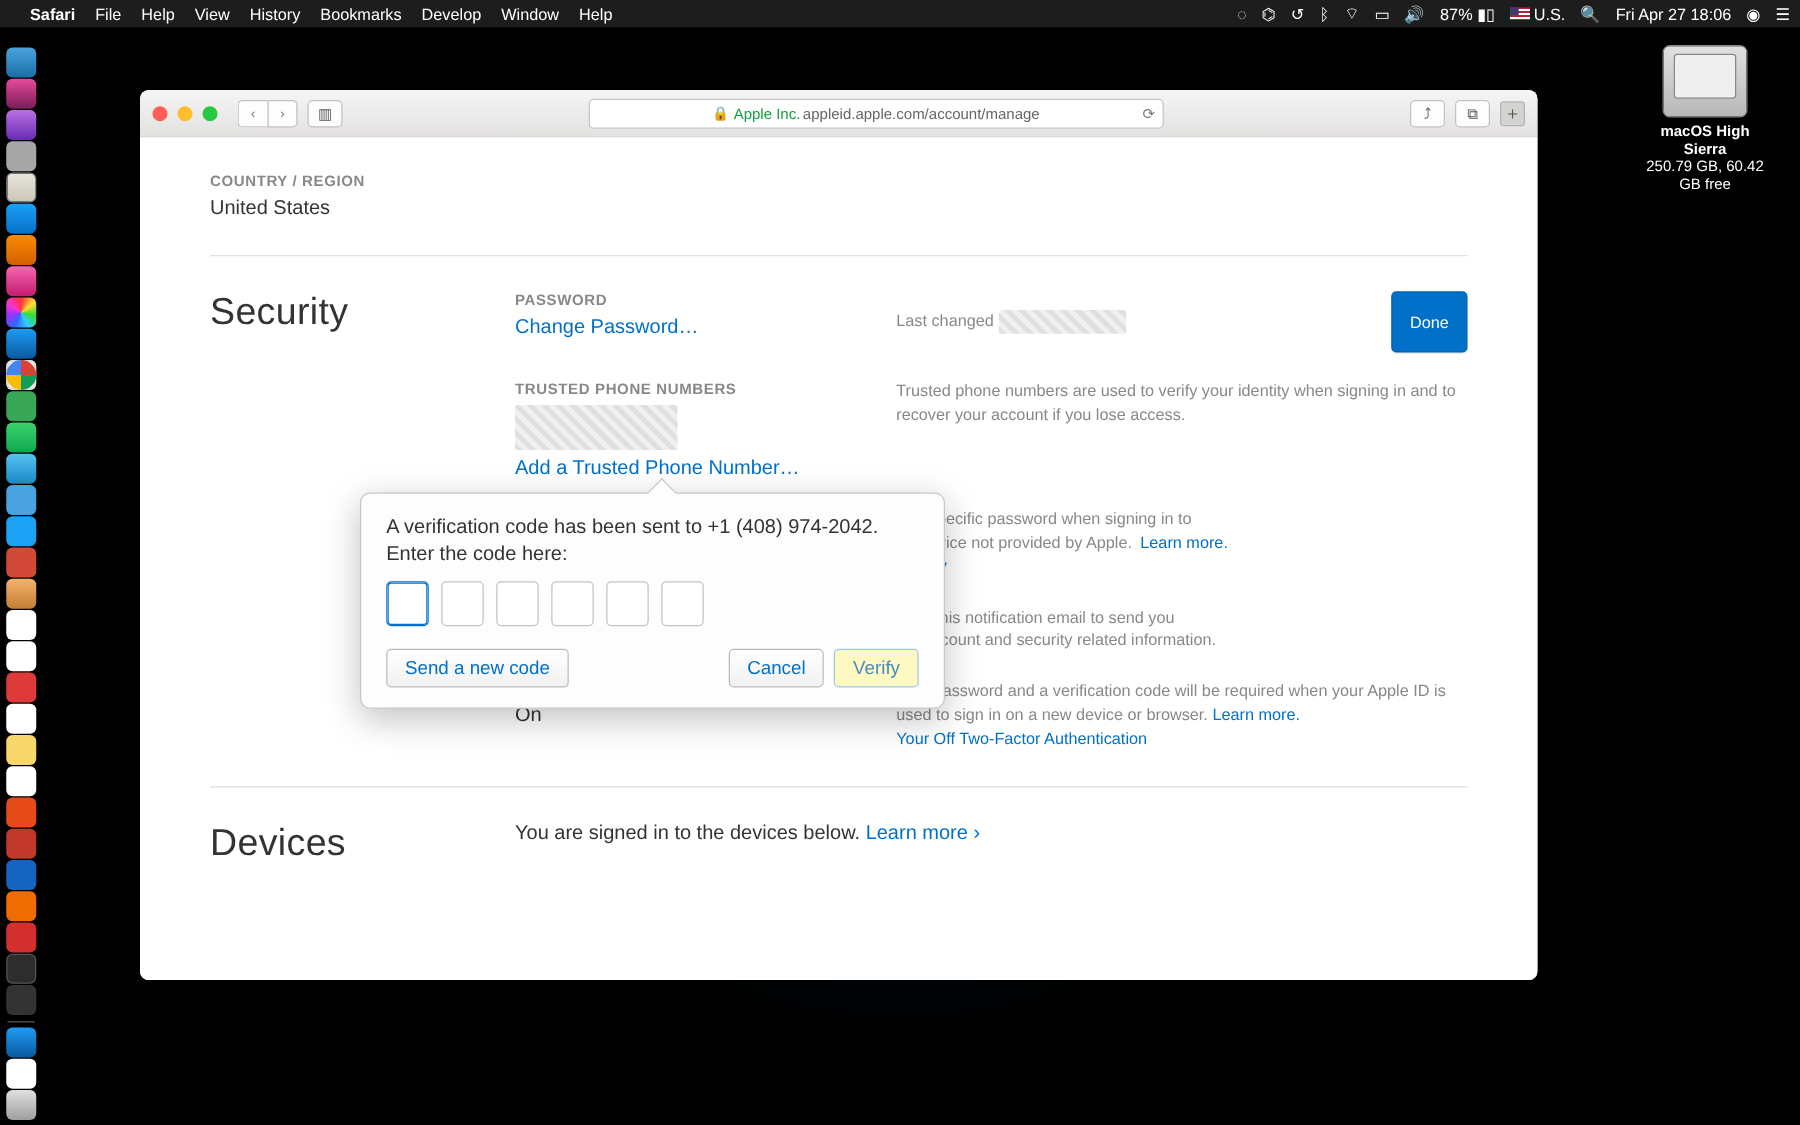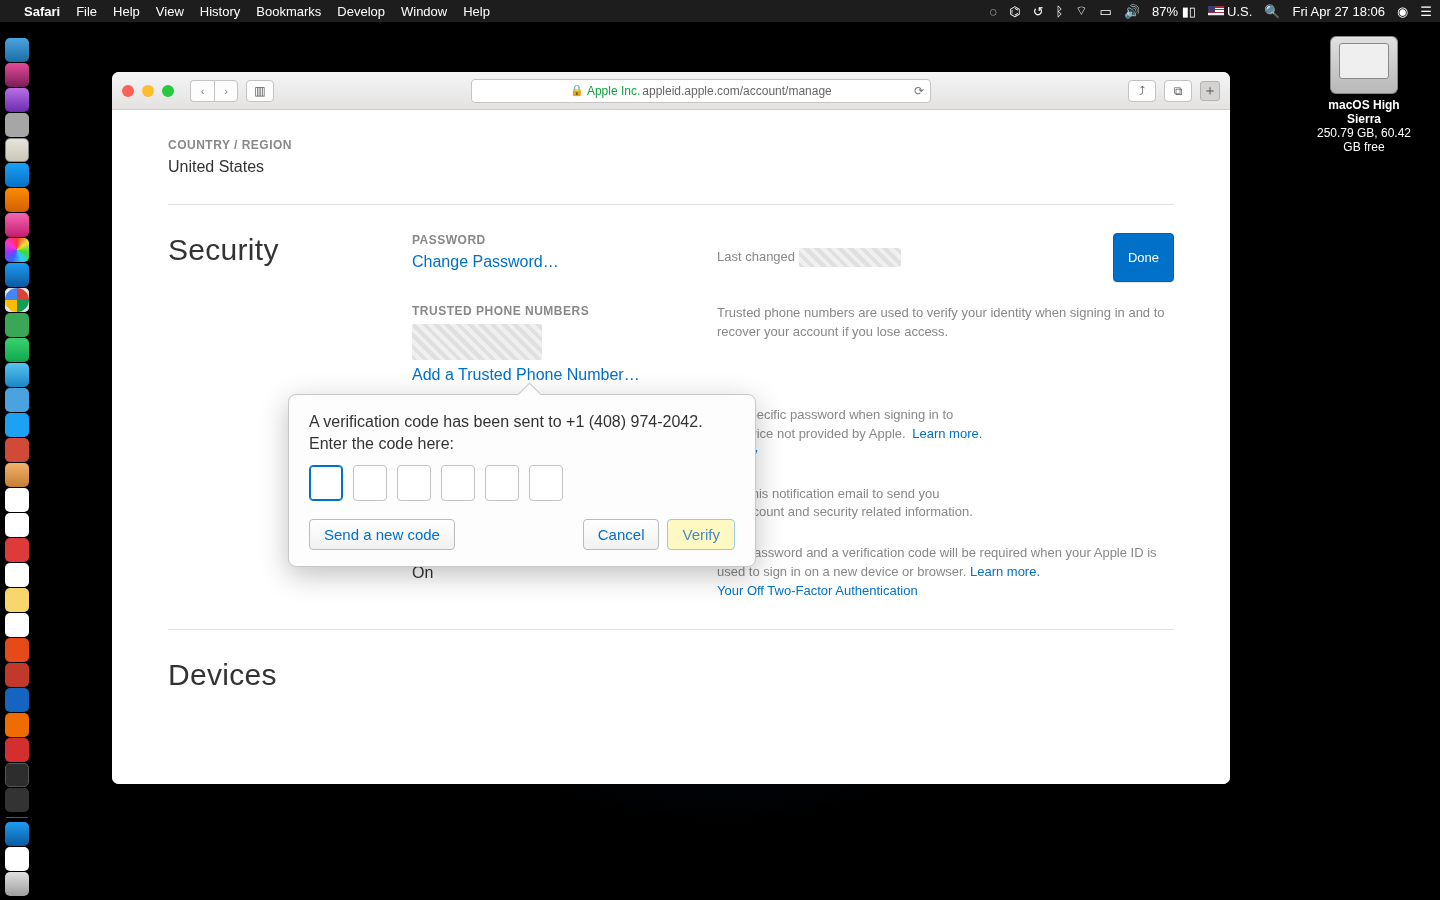--- a/index.html
+++ b/index.html
@@ -359,16 +359,22 @@
             <span class="link13">Learn more.</span><br>
             <span class="link13">Your Off Two-Factor Authentication</span>
           </div>
         </div>
 
       </div>
     </div>
 
     <div class="acc-section">
       <div class="sec-title">Devices</div>
+      <div class="sec-body">
+        <div style="font-size:16px;color:#333;">
+          <span>You are signed in to the devices below. </span>
+          <span class="link chev">Learn more</span>
+        </div>
+      </div>
     </div>
 
   </div>
 </div>
 
 </body></html>

